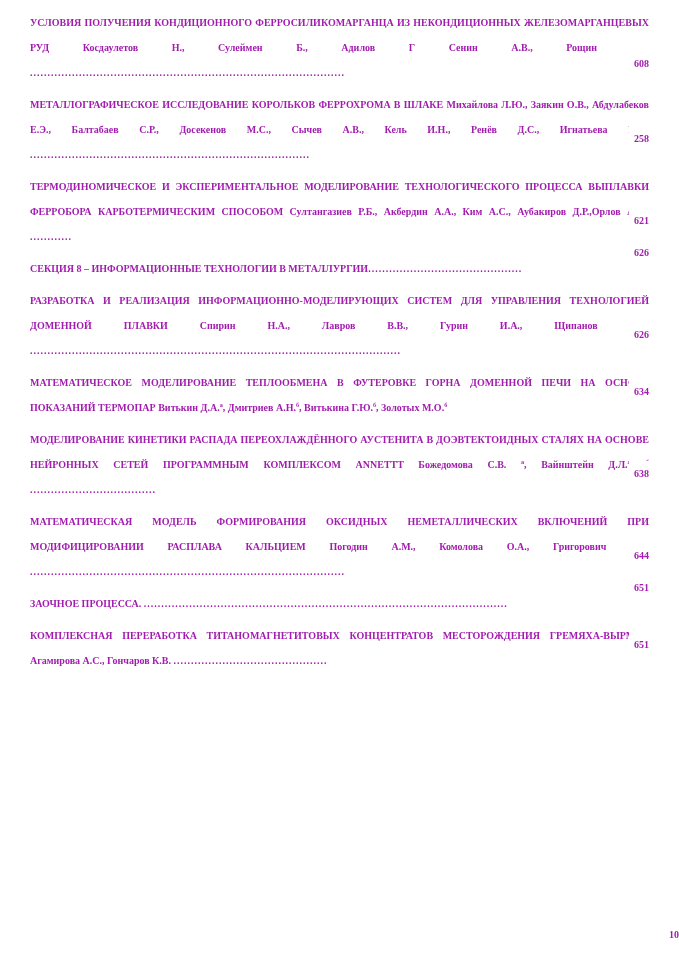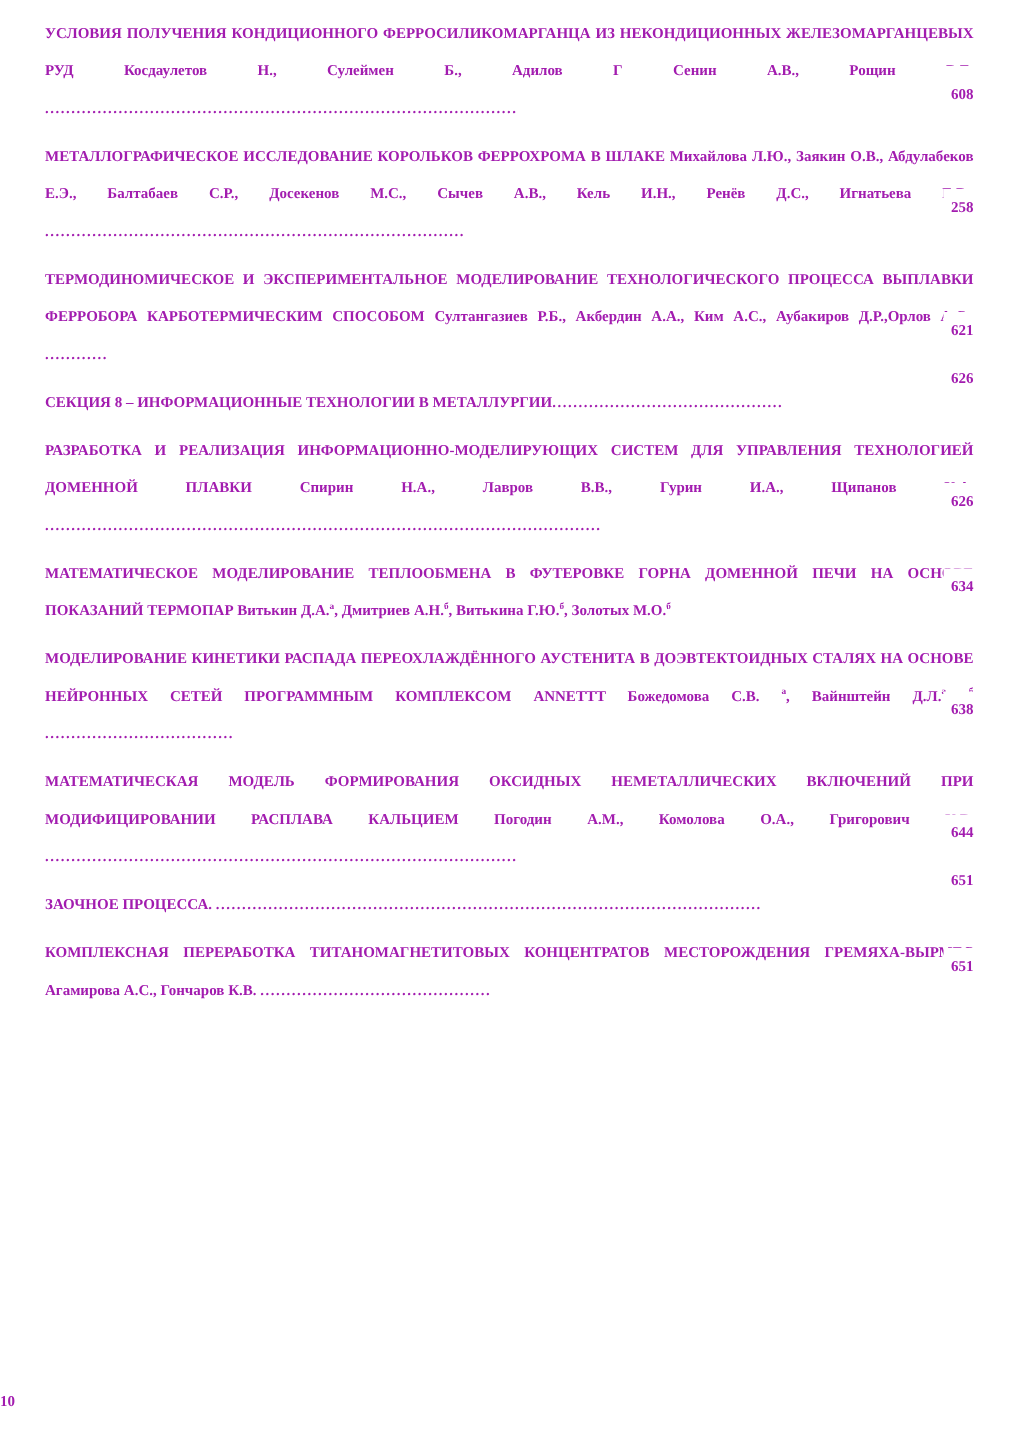--- a/index.html
+++ b/index.html
@@ -43,21 +43,21 @@
     bottom: 16px;
     background: #ffffff;
     padding-left: 5px;
     line-height: 25px;
   }
   .footer {
     position: absolute;
     left: 0;
     right: 0;
     bottom: 16px;
-    text-align: left;
+    text-align: right;
     line-height: 18px;
   }
 </style>
 </head>
 <body>
 
 <div class="page">
 
   <p class="entry"><span class="entry-text"><span>УСЛОВИЯ ПОЛУЧЕНИЯ КОНДИЦИОННОГО ФЕРРОСИЛИКОМАРГАНЦА ИЗ НЕКОНДИЦИОННЫХ ЖЕЛЕЗОМАРГАНЦЕВЫХ РУД Косдаулетов Н., Сулеймен Б., Адилов Г Сенин А.В., Рощин В.Е. </span></span><span class="dots">..........................................................................................</span><span class="pagenum">598</span></p>
 

